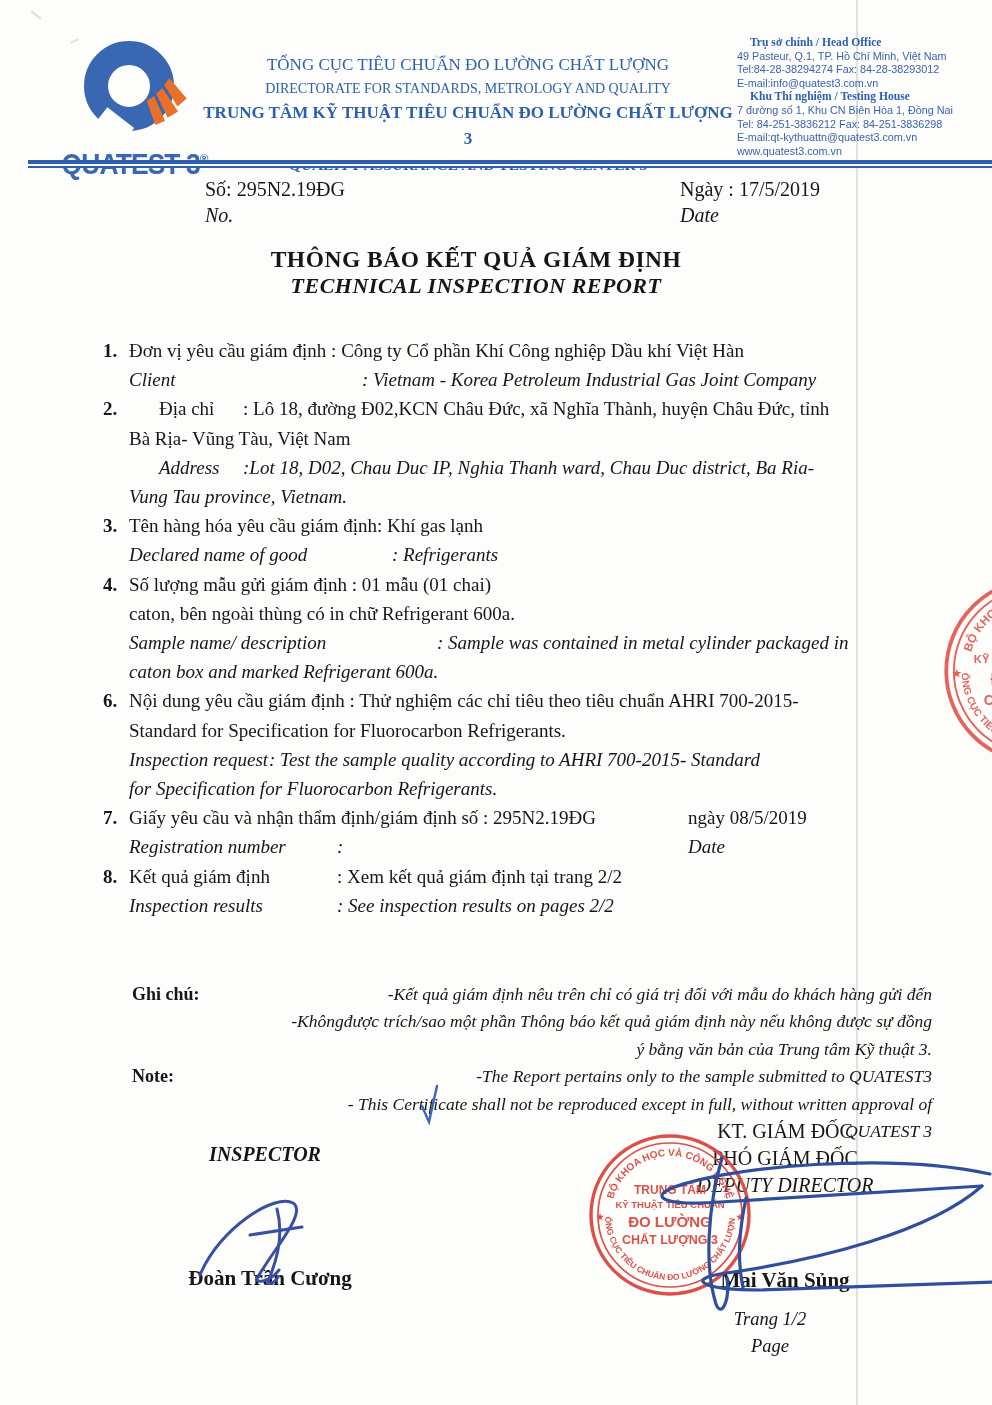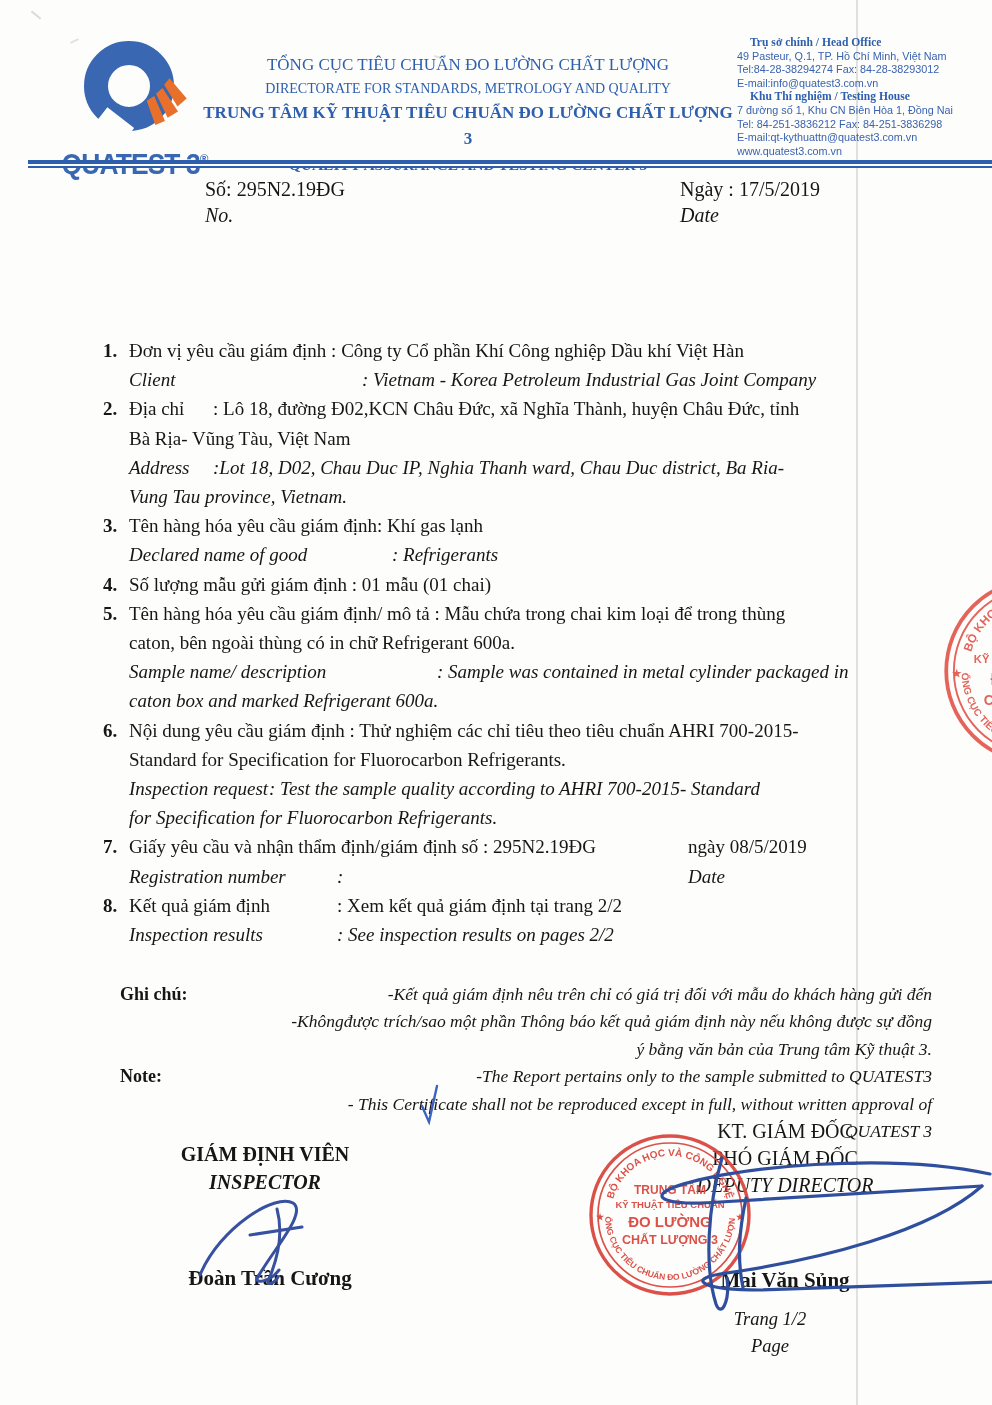--- a/index.html
+++ b/index.html
@@ -32,30 +32,30 @@
   
   .title{position:absolute;left:0;right:40px;top:246px;text-align:center;}
   .title .t1{font-size:23.5px;font-weight:bold;letter-spacing:.5px;}
   .title .t2{font-size:22px;font-weight:bold;font-style:italic;letter-spacing:.5px;}
   
   .body{position:absolute;left:103px;top:336px;width:820px;font-size:19px;}
   .ln{position:relative;line-height:29.2px;white-space:nowrap;}
   .ln .num{display:inline-block;width:26px;font-weight:bold;}
   .ln .sp{display:inline-block;width:26px;}
   .it{font-style:italic;}
-  .lb84{display:inline-block;width:84px;}
+  .lb84{display:inline-block;width:84px;margin-left:30px;}
   .lb138{display:inline-block;width:140px;}
   .lb210{display:inline-block;width:208px;font-family:Liberation Serif, serif;}
   .lb233{display:inline-block;width:233px;}
   .lb262{display:inline-block;width:263px;}
   .lb305{display:inline-block;width:308px;}
   .abs585{position:absolute;left:585px;top:0;}
   
   .notes{position:absolute;left:120px;top:981px;width:812px;font-size:17.5px;line-height:27.4px;}
-  .nrow{display:flex;}
+  .nrow{display:flex;margin-left:12px;}
   .ncol-l{width:105px;font-weight:bold;font-size:18px;flex:none;}
   .ncol-r{flex:1;font-style:italic;text-align:right;}
   
   .sig-left-title{position:absolute;left:150px;top:1140px;width:230px;text-align:center;
                   font-size:20px;font-weight:bold;line-height:28px;}
   .sig-left-name{position:absolute;left:150px;top:1266px;width:240px;text-align:center;
                  font-size:21px;font-weight:bold;}
   .sig-right-title{position:absolute;left:620px;top:1118px;width:330px;text-align:center;
                    font-size:20px;font-weight:normal;line-height:27px;}
   .sig-right-name{position:absolute;left:620px;top:1268px;width:330px;text-align:center;
@@ -142,37 +142,40 @@
 
   <div class="docno">
     <div>Số: 295N2.19ĐG</div>
     <div class="sub">No.</div>
   </div>
   <div class="docdate">
     <div>Ngày : 17/5/2019</div>
     <div class="sub">Date</div>
   </div>
 
+  <div class="title">
+    <div class="t1">THÔNG BÁO KẾT QUẢ GIÁM ĐỊNH</div>
+    <div class="t2">TECHNICAL INSPECTION REPORT</div>
+  </div>
 
   <div class="body">
 
     <div class="ln"><span class="num">1.</span><span>Đơn vị yêu cầu giám định :  Công ty Cổ phần Khí Công nghiệp Dầu khí Việt Hàn</span></div>
     <div class="ln it"><span class="sp"></span><span class="lb233">Client</span><span>:  Vietnam - Korea Petroleum Industrial Gas Joint Company</span></div>
 
     <div class="ln"><span class="num">2.</span><span class="lb84">Địa chỉ</span><span>:  Lô 18, đường Đ02,KCN Châu Đức, xã Nghĩa Thành, huyện Châu Đức, tỉnh</span></div>
     <div class="ln"><span class="sp"></span><span>Bà Rịa- Vũng Tàu, Việt Nam</span></div>
     <div class="ln it"><span class="sp"></span><span class="lb84">Address</span><span>:Lot 18, D02, Chau Duc IP, Nghia Thanh ward, Chau Duc district, Ba Ria-</span></div>
     <div class="ln it"><span class="sp"></span><span>Vung Tau province, Vietnam.</span></div>
 
     <div class="ln"><span class="num">3.</span><span>Tên hàng hóa yêu cầu giám định:  Khí gas lạnh</span></div>
     <div class="ln it"><span class="sp"></span><span class="lb262">Declared name of good</span><span>:  Refrigerants</span></div>
 
     <div class="ln"><span class="num">4.</span><span>Số lượng mẫu gửi giám định :  01 mẫu (01 chai)</span></div>
 
-    <div class="ln"><span class="num">5.</span><span>Tên hàng hóa yêu cầu giám định/ mô tả : Mẫu chứa trong chai kim loại để trong thùng</span></div>
     <div class="ln"><span class="sp"></span><span>caton, bên ngoài thùng có in chữ Refrigerant 600a.</span></div>
     <div class="ln it"><span class="sp"></span><span class="lb305">Sample name/ description</span><span>: Sample was contained in metal cylinder packaged in</span></div>
     <div class="ln it"><span class="sp"></span><span>caton box and  marked Refrigerant 600a.</span></div>
 
     <div class="ln"><span class="num">6.</span><span>Nội dung yêu cầu giám định : Thử nghiệm các chỉ tiêu theo tiêu chuẩn AHRI 700-2015-</span></div>
     <div class="ln"><span class="sp"></span><span>Standard for Specification for Fluorocarbon Refrigerants.</span></div>
     <div class="ln it"><span class="sp"></span><span class="lb138">Inspection request</span><span>: Test the sample quality according to AHRI 700-2015- Standard</span></div>
     <div class="ln it"><span class="sp"></span><span>for Specification for Fluorocarbon Refrigerants.</span></div>
 
     <div class="ln"><span class="num">7.</span><span>Giấy yêu cầu và nhận thẩm định/giám định số : 295N2.19ĐG</span><span class="abs585">ngày 08/5/2019</span></div>
@@ -220,21 +223,20 @@
       <text x="85" y="64" font-size="12" text-anchor="middle">TRUNG TÂM</text>
       <text x="85" y="78" font-size="9.5" text-anchor="middle">KỸ THUẬT TIÊU CHUẨN</text>
       <text x="85" y="97" font-size="15" text-anchor="middle">ĐO LƯỜNG</text>
       <text x="85" y="114" font-size="12.5" text-anchor="middle">CHẤT LƯỢNG 3</text>
       <text x="15" y="90" font-size="9" text-anchor="middle">★</text>
       <text x="155" y="90" font-size="9" text-anchor="middle">★</text>
     </g>
   </svg>
 
   <div class="sig-left-title">
-    <div>GIÁM ĐỊNH VIÊN</div>
     <div class="bi">INSPECTOR</div>
   </div>
   <div class="sig-right-title">
     <div>KT. GIÁM ĐỐC</div>
     <div>PHÓ GIÁM ĐỐC</div>
     <div class="bi">DEPUTY DIRECTOR</div>
   </div>
 
   <svg class="sig-svg" style="left:180px;top:1185px;z-index:2" width="170" height="100" viewBox="0 0 170 100">
     <g fill="none" stroke="#37509f" stroke-width="3" stroke-linecap="round">

